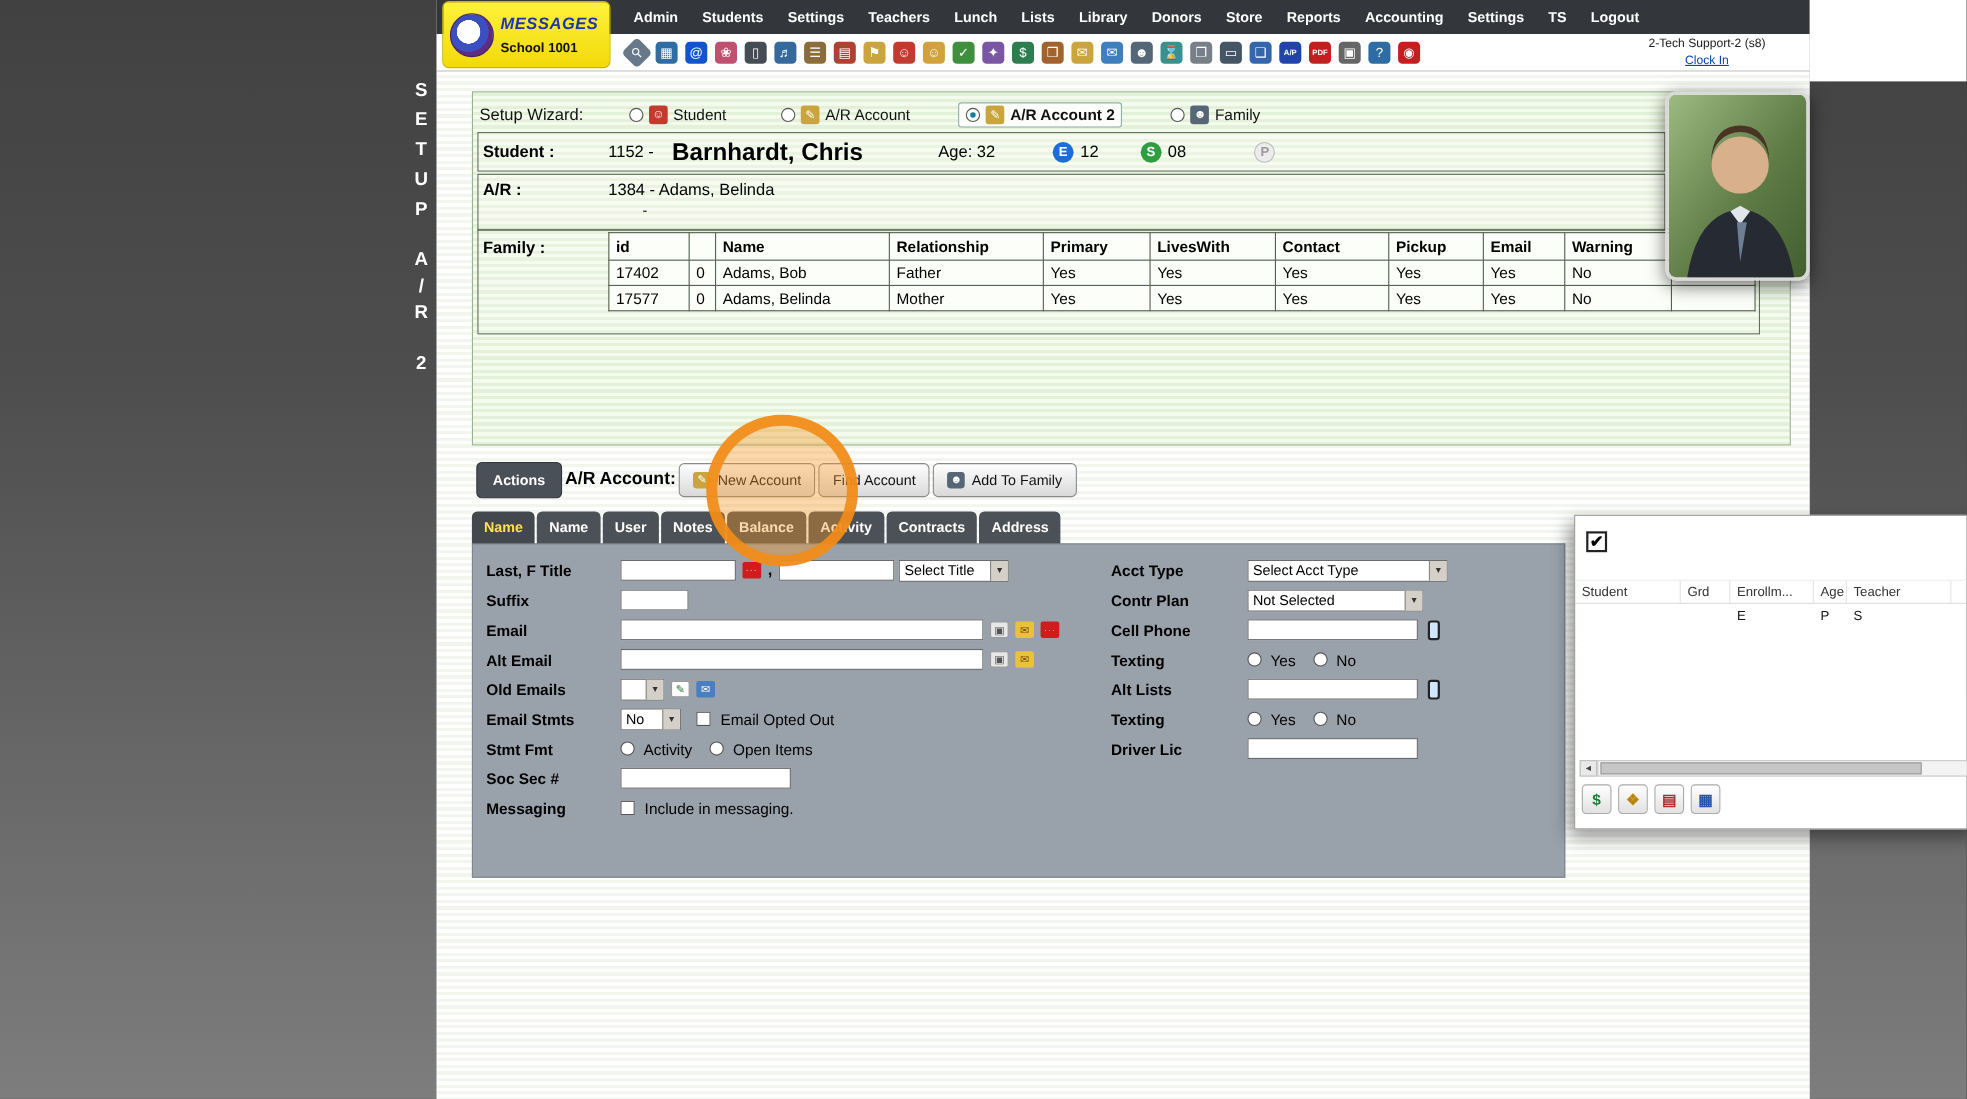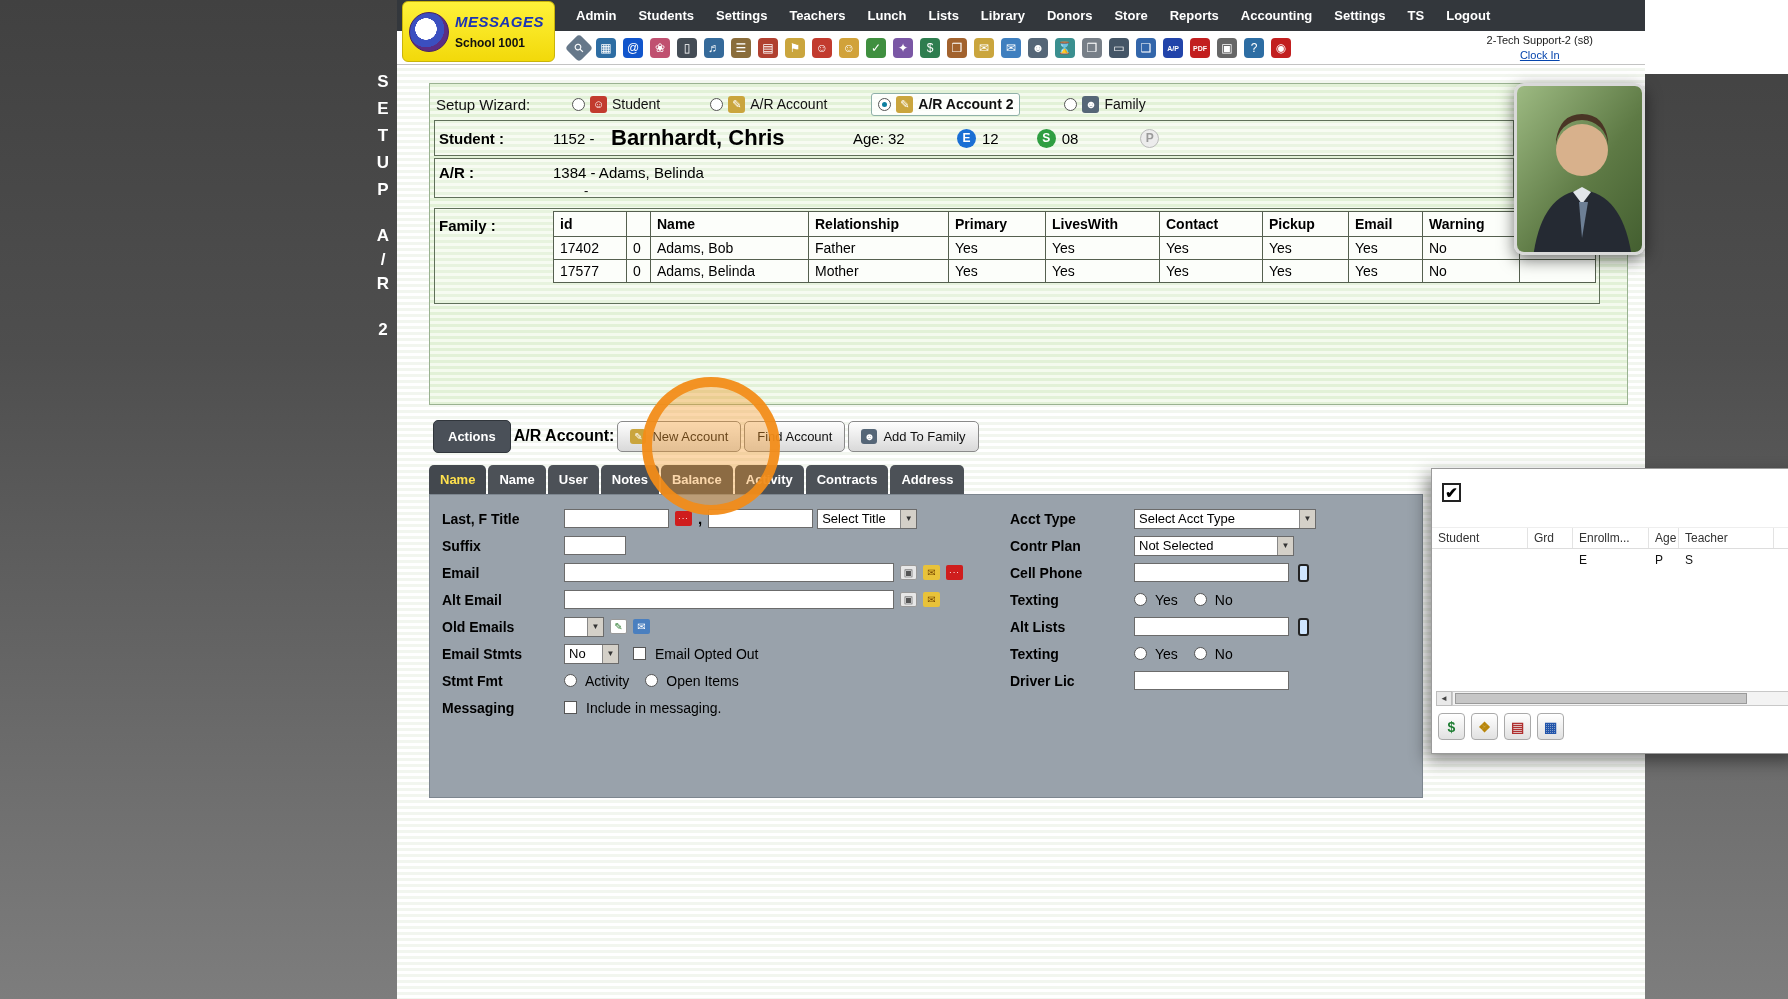--- a/index.html
+++ b/index.html
@@ -16,21 +16,21 @@
          background:repeating-linear-gradient(180deg,#ffffff 0 3px,#f2f6ef 3px 6px);}
   .navbar{position:absolute;left:0;top:0;width:100%;height:31px;background:#33373c;z-index:5;}
   .menu{position:absolute;left:168px;top:0;height:31px;display:flex;align-items:center;}
   .mi{color:#fff;font-weight:bold;font-size:13px;padding:0 11px;cursor:pointer;white-space:nowrap;}
   .toolbar{position:absolute;left:0;top:31px;width:100%;height:34px;background:#fff;border-bottom:1px solid #c3c3c3;z-index:5;}
   .ticons{position:absolute;left:172px;top:0;height:34px;display:flex;align-items:center;gap:7px;}
   .ti{width:20px;height:20px;border-radius:4px;display:inline-flex;align-items:center;justify-content:center;
       color:#fff;font-size:12px;line-height:1;cursor:pointer;flex:0 0 auto;}
   .ti.sm{font-size:7px;font-weight:bold;}
   .ti.rot{transform:rotate(-45deg);}
-  .tech{position:absolute;right:52px;top:2px;text-align:center;font-size:11px;color:#1a1a1a;line-height:15px;}
+  .tech{position:absolute;right:40px;top:2px;text-align:center;font-size:11px;color:#1a1a1a;line-height:15px;}
   .clockin{color:#0645ad;text-decoration:underline;cursor:pointer;}
   .logo{position:absolute;left:5px;top:1px;width:153px;height:61px;z-index:6;
         background:linear-gradient(180deg,#fff23a,#f2d90a);border:1px solid #c9b40a;border-radius:6px;
         display:flex;align-items:center;gap:6px;padding:4px 6px;}
   .lcircle{width:40px;height:40px;border-radius:50%;flex:0 0 auto;
            background:radial-gradient(circle at 42% 42%, #ffffff 0 34%, #3b4fc0 35% 58%, #5b2d83 59% 100%);
            border:1px solid #452067;}
   .lbrand{color:#1b35b5;font-weight:bold;font-style:italic;font-size:15px;letter-spacing:.5px;}
   .lschool{color:#111;font-size:12px;font-weight:bold;margin-top:6px;}
   
@@ -50,21 +50,21 @@
         display:flex;align-items:center;padding-left:4px;background:rgba(255,255,255,.25);}
   .blabel{font-weight:bold;font-size:15px;width:114px;color:#000;}
   .idpref{font-size:15px;width:58px;}
   .sname{font-weight:bold;font-size:22px;width:242px;white-space:nowrap;}
   .age{font-size:15px;width:104px;}
   .badge{width:19px;height:19px;border-radius:50%;color:#fff;font-weight:bold;font-size:12px;
          display:inline-flex;align-items:center;justify-content:center;cursor:pointer;flex:0 0 auto;}
   .badge.e{background:#1a6fd4;} .badge.s{background:#2f9e41;}
   .badge.p{background:#ececec;color:#9a9a9a;border:1px solid #bbb;margin-left:24px;}
   .bval{font-size:15px;margin:0 38px 0 6px;}
-  .arbox{position:absolute;left:4px;top:74px;width:1080px;height:40px;border:1px solid #60705a;
+  .arbox{position:absolute;left:4px;top:74px;width:1080px;height:52px;border:1px solid #60705a;
          padding:5px 0 0 4px;background:rgba(255,255,255,.25);}
   .arline{display:flex;align-items:center;}
   .arval{font-size:15px;}
   .arsub{font-size:13px;margin-left:145px;margin-top:2px;}
   .fambox{position:absolute;left:4px;top:124px;width:1166px;height:96px;border:1px solid #60705a;
           background:rgba(255,255,255,.18);padding-left:36px;}
   .famlabel{position:absolute;left:4px;top:8px;font-weight:bold;font-size:15px;}
   .famtable{position:absolute;left:118px;top:2px;border-collapse:collapse;table-layout:fixed;width:1042px;}
   .famtable th,.famtable td{border:1px solid #55604f;font-size:14px;text-align:left;background:#fcfefa;
           overflow:hidden;white-space:nowrap;}
@@ -401,20 +401,24 @@
           <span class="clb">Email Opted Out</span>
         </div>
         <div class="frow">
           <span class="flb">Stmt Fmt</span>
           <span class="rd"></span>
           <span class="rlb">Activity</span>
           <span class="rd"></span>
           <span class="rlb">Open Items</span>
         </div>
         <div class="frow">
+          <span class="flb">Soc Sec #</span>
+          <input class="tin" style="width: 155px;">
+        </div>
+        <div class="frow">
           <span class="flb">Messaging</span>
           <span class="cb"></span>
           <span class="clb">Include in messaging.</span>
         </div>
       </div>
 
       <div class="fcol right">
         <div class="frow">
           <span class="flb">Acct Type</span>
           <span class="fsel" style="width:182px">

